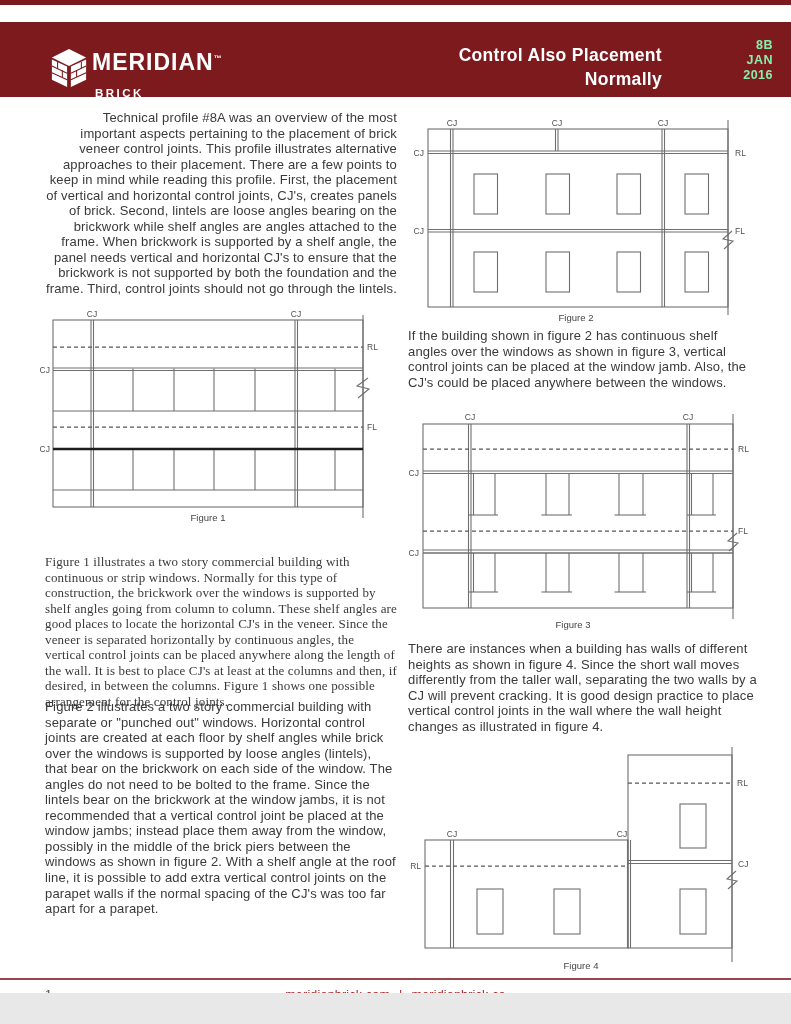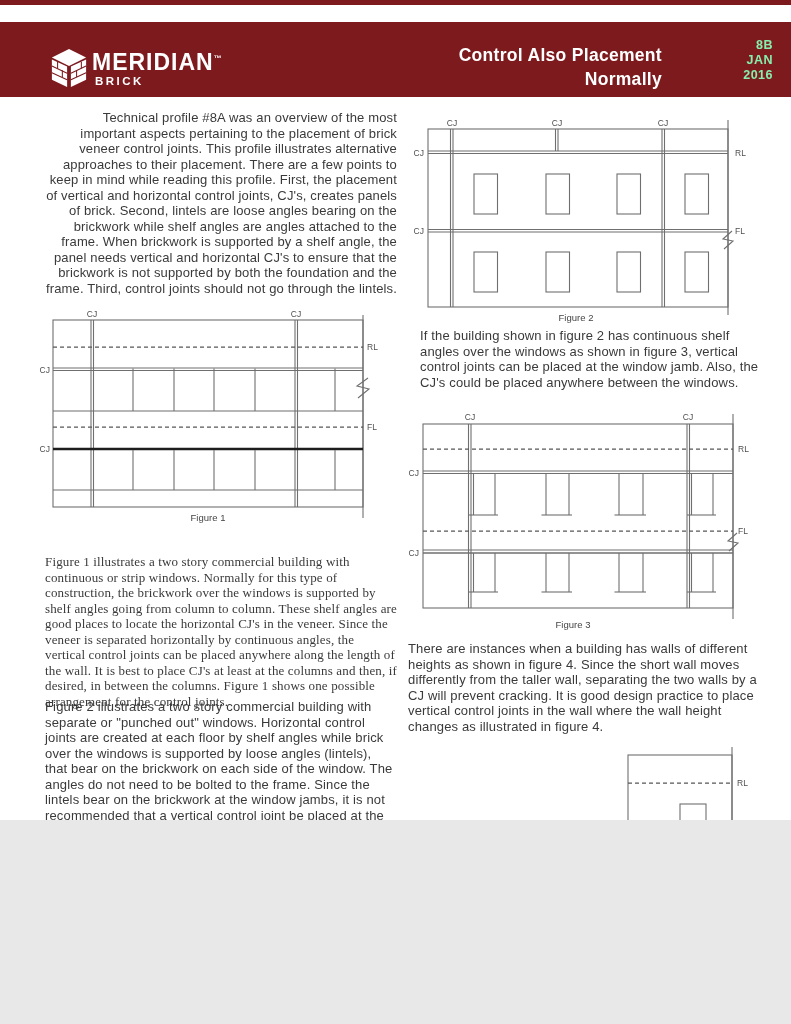--- a/index.html
+++ b/index.html
@@ -1,33 +1,33 @@
 <!DOCTYPE html>
 <html><head>
 <meta charset="utf-8">
 <style>
   html,body{margin:0;padding:0;background:#e8e8e8;}
-  .page{position:relative;width:791px;height:820px;background:#ffffff;overflow:hidden;
+  .page{position:relative;width:791px;height:993px;background:#ffffff;overflow:hidden;
         font-family:"Liberation Sans", sans-serif;}
   .top-strip{position:absolute;left:0;top:0;width:791px;height:5px;background:#7c1a1e;}
   .header{position:absolute;left:0;top:22px;width:791px;height:75px;background:#7c1a1e;}
   .brand-name{position:absolute;left:92px;top:27px;color:#fff;font-size:23px;font-weight:bold;letter-spacing:1px;}
   .brand-tm{font-size:8px;vertical-align:super;letter-spacing:0;}
-  .brand-sub{position:absolute;left:95px;top:53px;color:#fff;font-size:11.5px;font-weight:bold;letter-spacing:2.5px;text-align:right;}
+  .brand-sub{position:absolute;left:95px;top:65px;color:#fff;font-size:11.5px;font-weight:bold;letter-spacing:2.5px;text-align:right;}
   .logo-icon{position:absolute;left:50px;top:23px;}
   .doc-title{position:absolute;right:129px;top:21px;text-align:right;color:#fff;
              font-size:17.5px;font-weight:bold;line-height:24px;letter-spacing:0.3px;}
   .doc-ref{position:absolute;right:18px;top:16px;width:52px;text-align:right;color:#86efac;
            font-size:12.5px;font-weight:bold;line-height:15px;letter-spacing:0.5px;}
   .body-text{position:absolute;font-size:13px;line-height:15.55px;color:#3a3a3a;
              letter-spacing:0.15px;text-align:left;margin:0;}
   #p1{left:45px;top:110px;width:352px;text-align:right;}
   #p2{left:45px;top:554px;width:352px;font-family:Liberation Serif, serif;}
   #p3{left:45px;top:699px;width:352px;}
-  #p4{left:408px;top:328px;width:350px;margin-left:12px;}
+  #p4{left:408px;top:328px;width:350px;}
   #p5{left:408px;top:641px;width:350px;}
   .fig{position:absolute;}
   #fig1{left:38px;top:306px;}
   #fig2{left:405px;top:110px;}
   #fig3{left:405px;top:406px;}
   #fig4{left:400px;top:738px;}
   .draw{stroke:#6f6f6f;stroke-width:1.1;fill:none;}
   .dash{stroke:#575757;stroke-width:1.25;fill:none;stroke-dasharray:4 3;}
   .heavy{stroke:#1d1d1d;stroke-width:2.6;fill:none;}
   .lbl{font-family:"Liberation Sans", sans-serif;font-size:8.5px;fill:#4f4f4f;}

